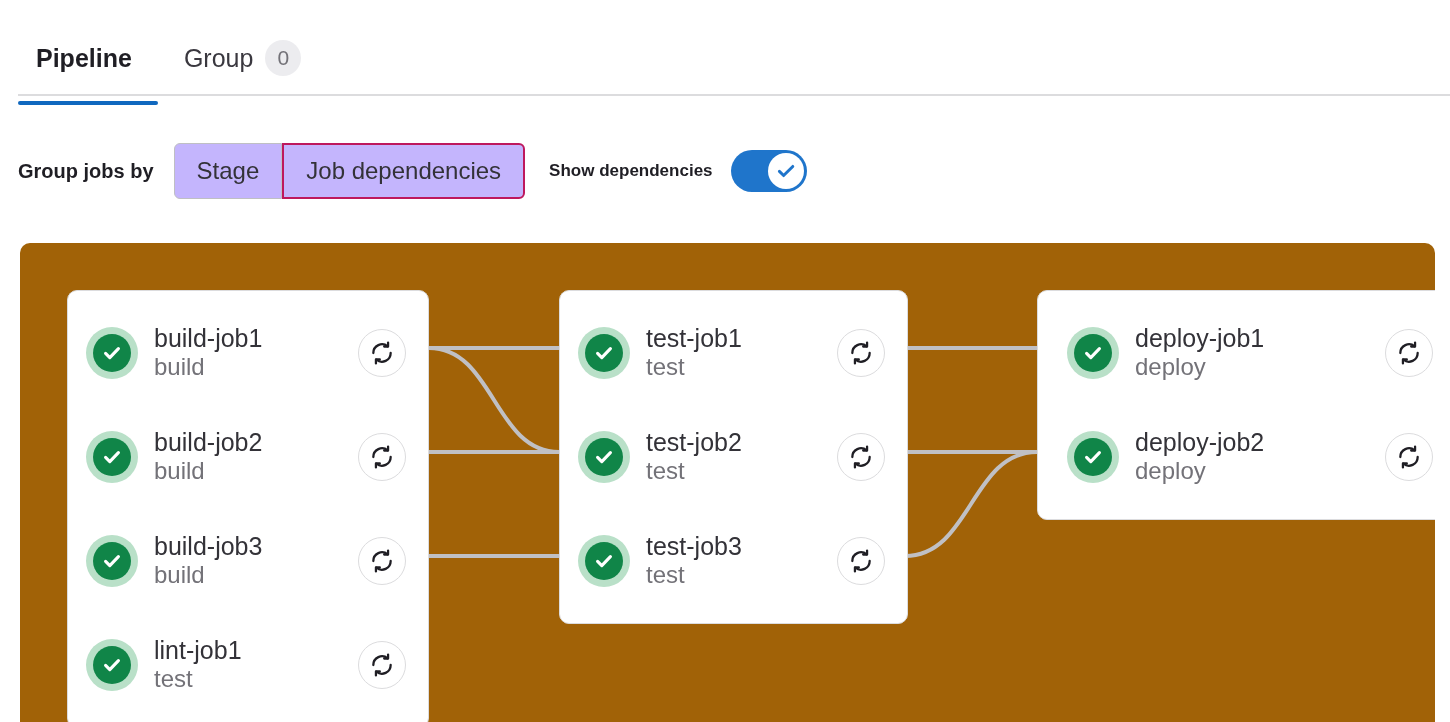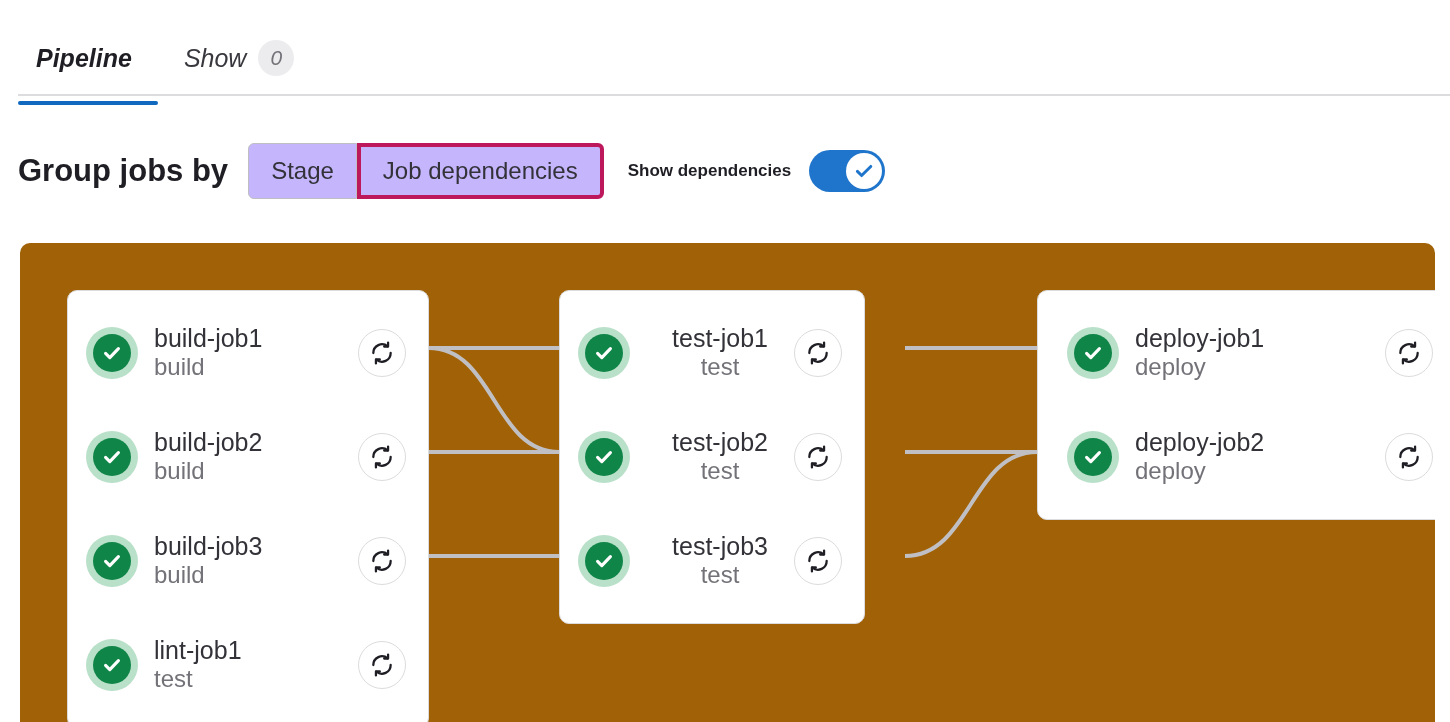--- a/index.html
+++ b/index.html
@@ -10,21 +10,21 @@
     color: #333238;
     overflow: hidden;
   }
 
   
   .tabs {
     position: absolute; left: 0; top: 0; width: 1450px; height: 98px;
   }
   .tabs-inner {
     display: flex; align-items: center; gap: 0px;
-    padding-left: 18px; height: 116px; font-style: italic;
+    padding-left: 18px; height: 116px;
   }
   .tab {
     display: flex; align-items: center; gap: 12px;
     padding: 0 26px; height: 94px;
     font-size: 25px; color: #3a383f; cursor: pointer;
     position: relative;
   }
   .tab:first-child { padding-left: 18px; }
   .tab.active { font-weight: bold; color: #1f1e24; }
   .tab.active .tab-underline {
@@ -42,34 +42,34 @@
     height: 2px; background: #dcdcde;
   }
 
   
   .controls {
     position: absolute; left: 0; top: 140px;
     display: flex; align-items: center; padding-left: 18px;
     height: 62px;
   }
   .controls-label {
-    font-size: 31px; font-weight: bold; color: #1f1e24;
+    font-size: 20px; font-weight: bold; color: #1f1e24;
     margin-right: 20px; white-space: nowrap;
   }
   .segmented { display: flex; }
   .seg-btn {
     height: 56px; padding: 0 22px;
     display: flex; align-items: center; justify-content: center;
     font-size: 24px; color: #333238; background: #c4b5fd;
     border: 1px solid #bfbfc3; cursor: pointer;
   }
   .seg-btn:first-child { border-radius: 6px 0 0 6px; }
   .seg-btn:last-child { border-radius: 0 6px 6px 0; }
   .seg-btn.selected {
-    border: 4px solid #be185d;
+    border: 2px solid #be185d;
     font-weight: normal;
     z-index: 2;
   }
   .toggle-label {
     font-size: 17px; font-weight: bold; color: #1f1e24;
     margin-left: 24px; margin-right: 18px; white-space: nowrap;
   }
   .toggle {
     width: 76px; height: 42px; border-radius: 21px;
     background: #1f75cb; position: relative; cursor: pointer;
@@ -100,21 +100,21 @@
 
   
   .col-card {
     position: absolute;
     background: #ffffff;
     border: 1px solid #dcdcde;
     border-radius: 10px;
     padding: 10px 0;
   }
   .col-build  { left: 47px;   top: 47px;  width: 362px; }
-  .col-test   { left: 539px;  top: 47px;  width: 306px; text-align: center; }
+  .col-test   { left: 539px;  top: 47px;  width: 349px; }
   .col-deploy { left: 1017px; top: 47px;  width: 419px; padding-left: 11px; }
 
   .job-row {
     display: flex; align-items: center;
     height: 104px; padding: 0 22px 0 18px;
     cursor: pointer;
   }
   .status-icon {
     flex: none;
     width: 52px; height: 52px; border-radius: 50%;
@@ -147,21 +147,21 @@
 </head>
 <body>
 
 <div class="tabs">
   <div class="tabs-inner">
     <div class="tab active">
       <span>Pipeline</span>
       <span class="tab-underline"></span>
     </div>
     <div class="tab">
-      <span>Show</span>
+      <span>Group</span>
       <span class="tab-badge">0</span>
     </div>
   </div>
   <div class="tabs-rule"></div>
 </div>
 
 <div class="controls">
   <span class="controls-label">Group jobs by</span>
 
   <div class="segmented">

